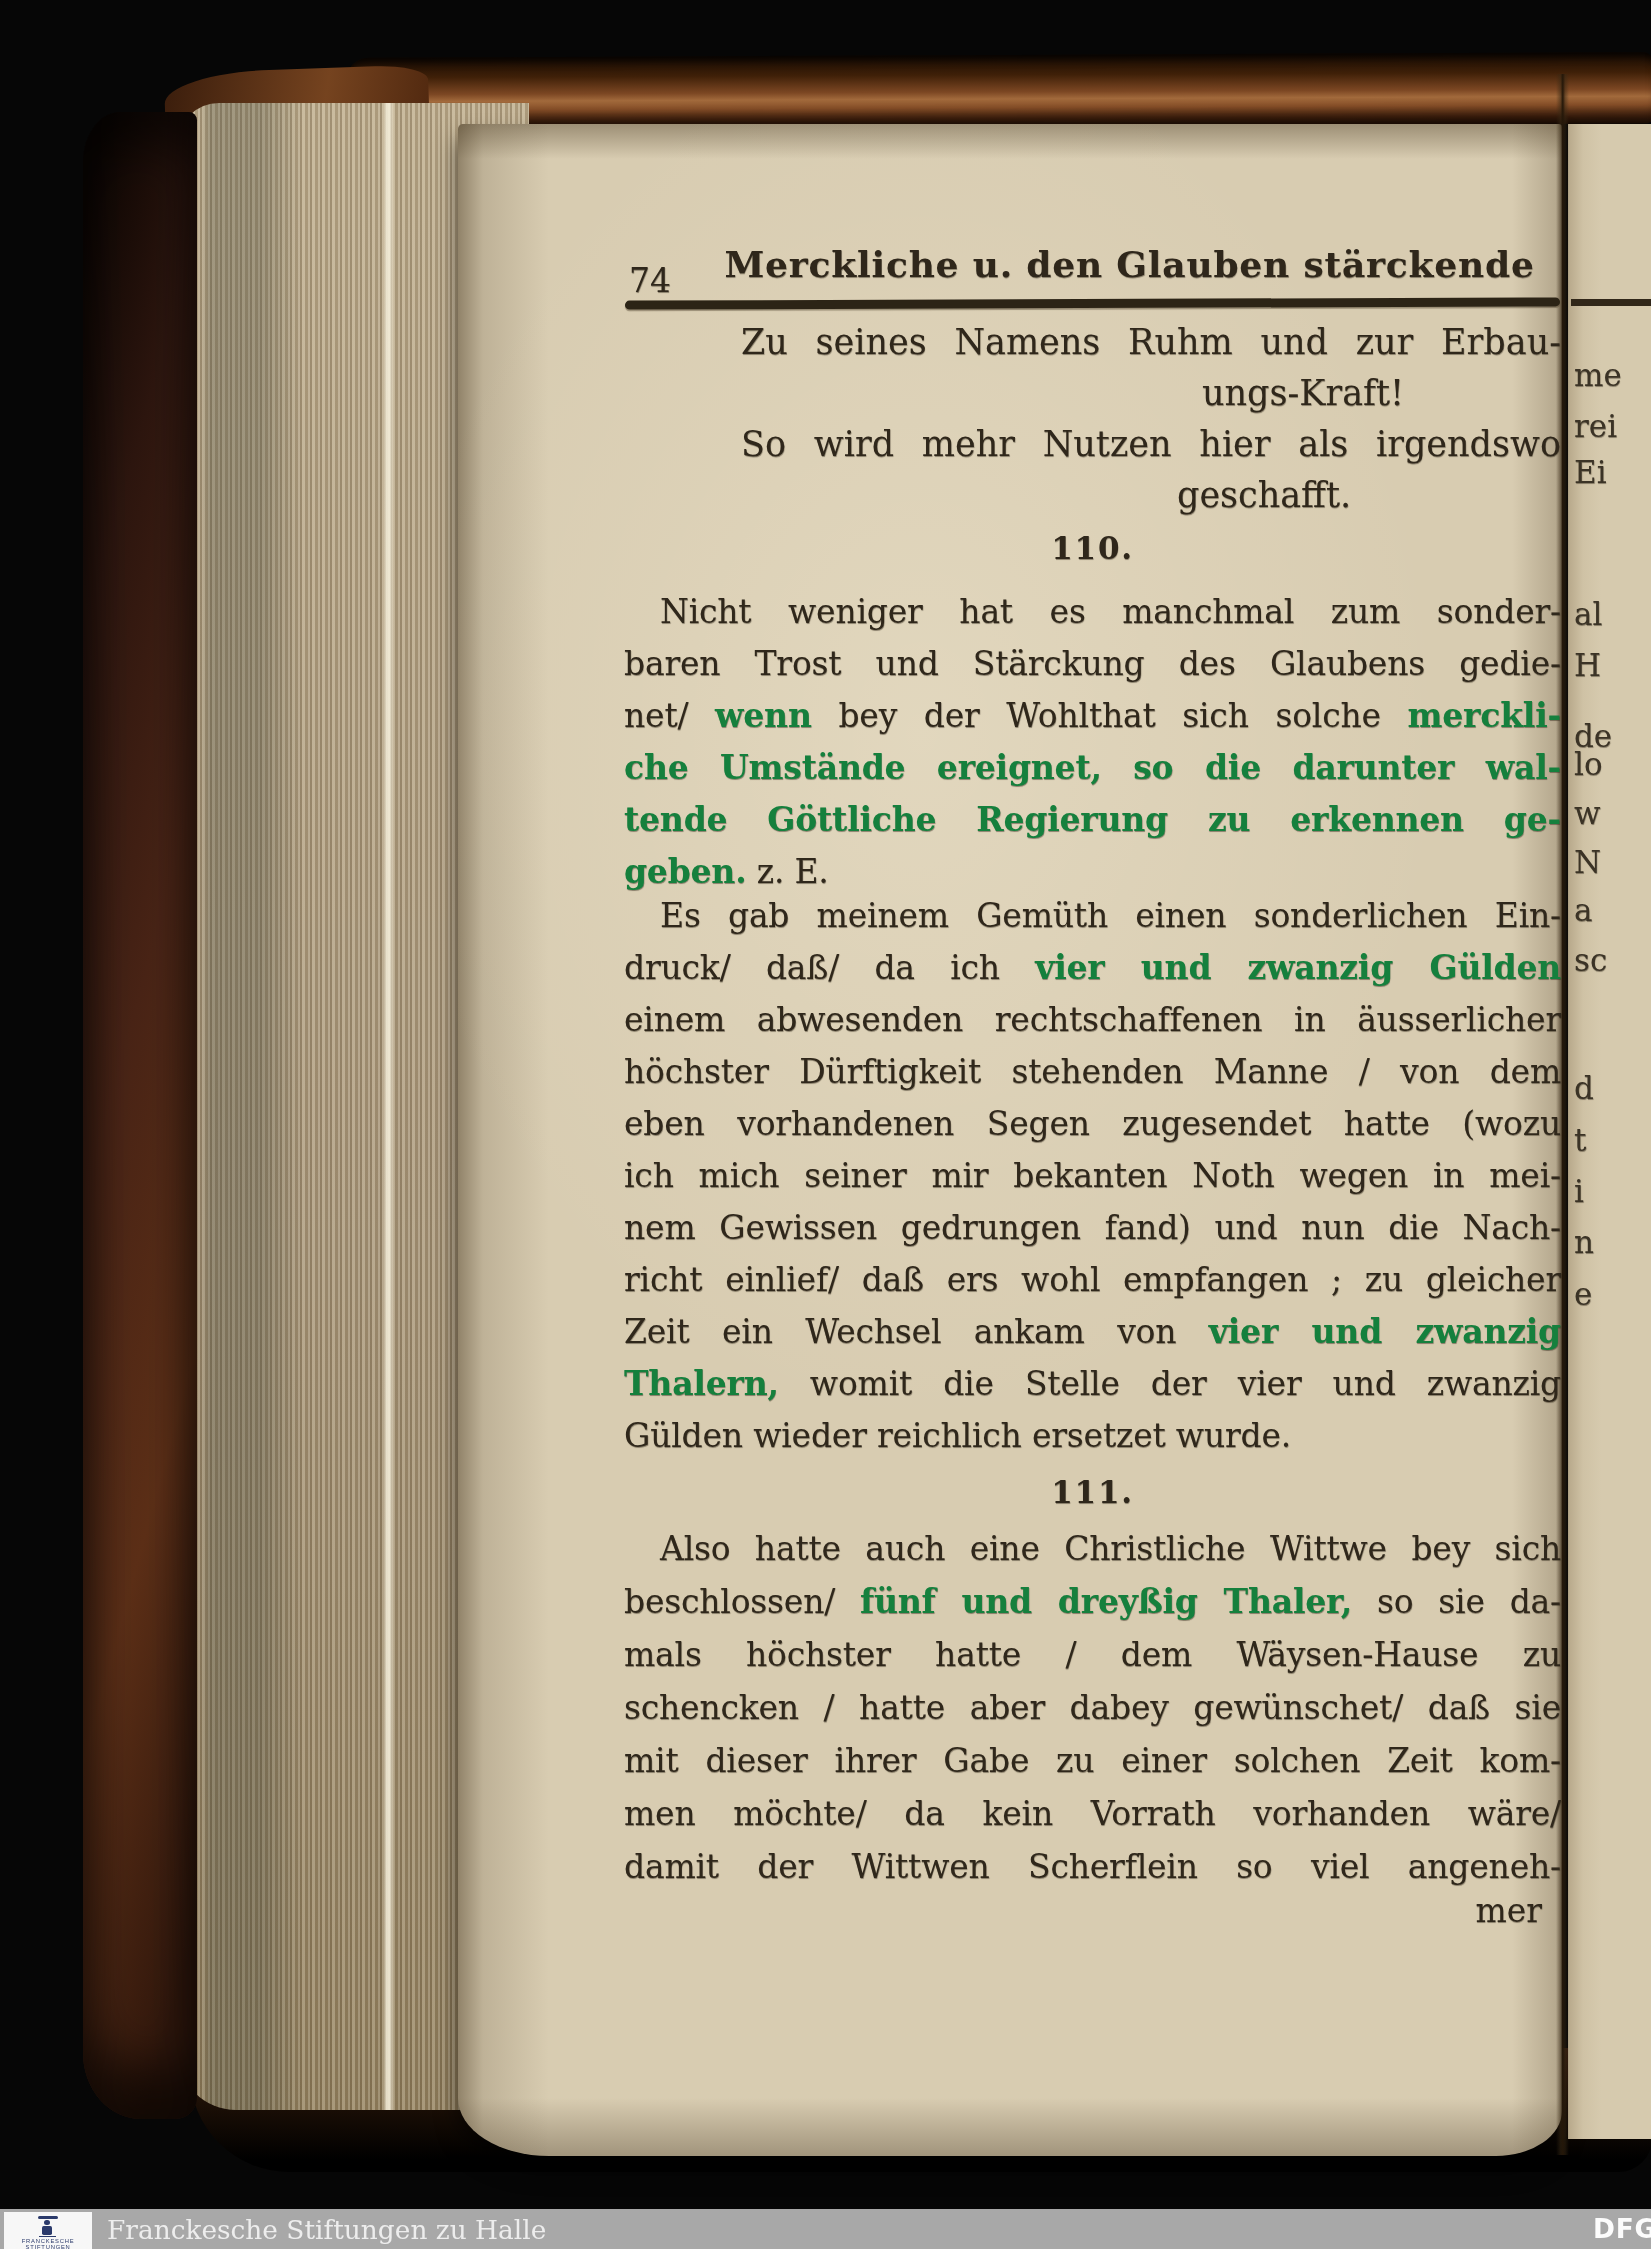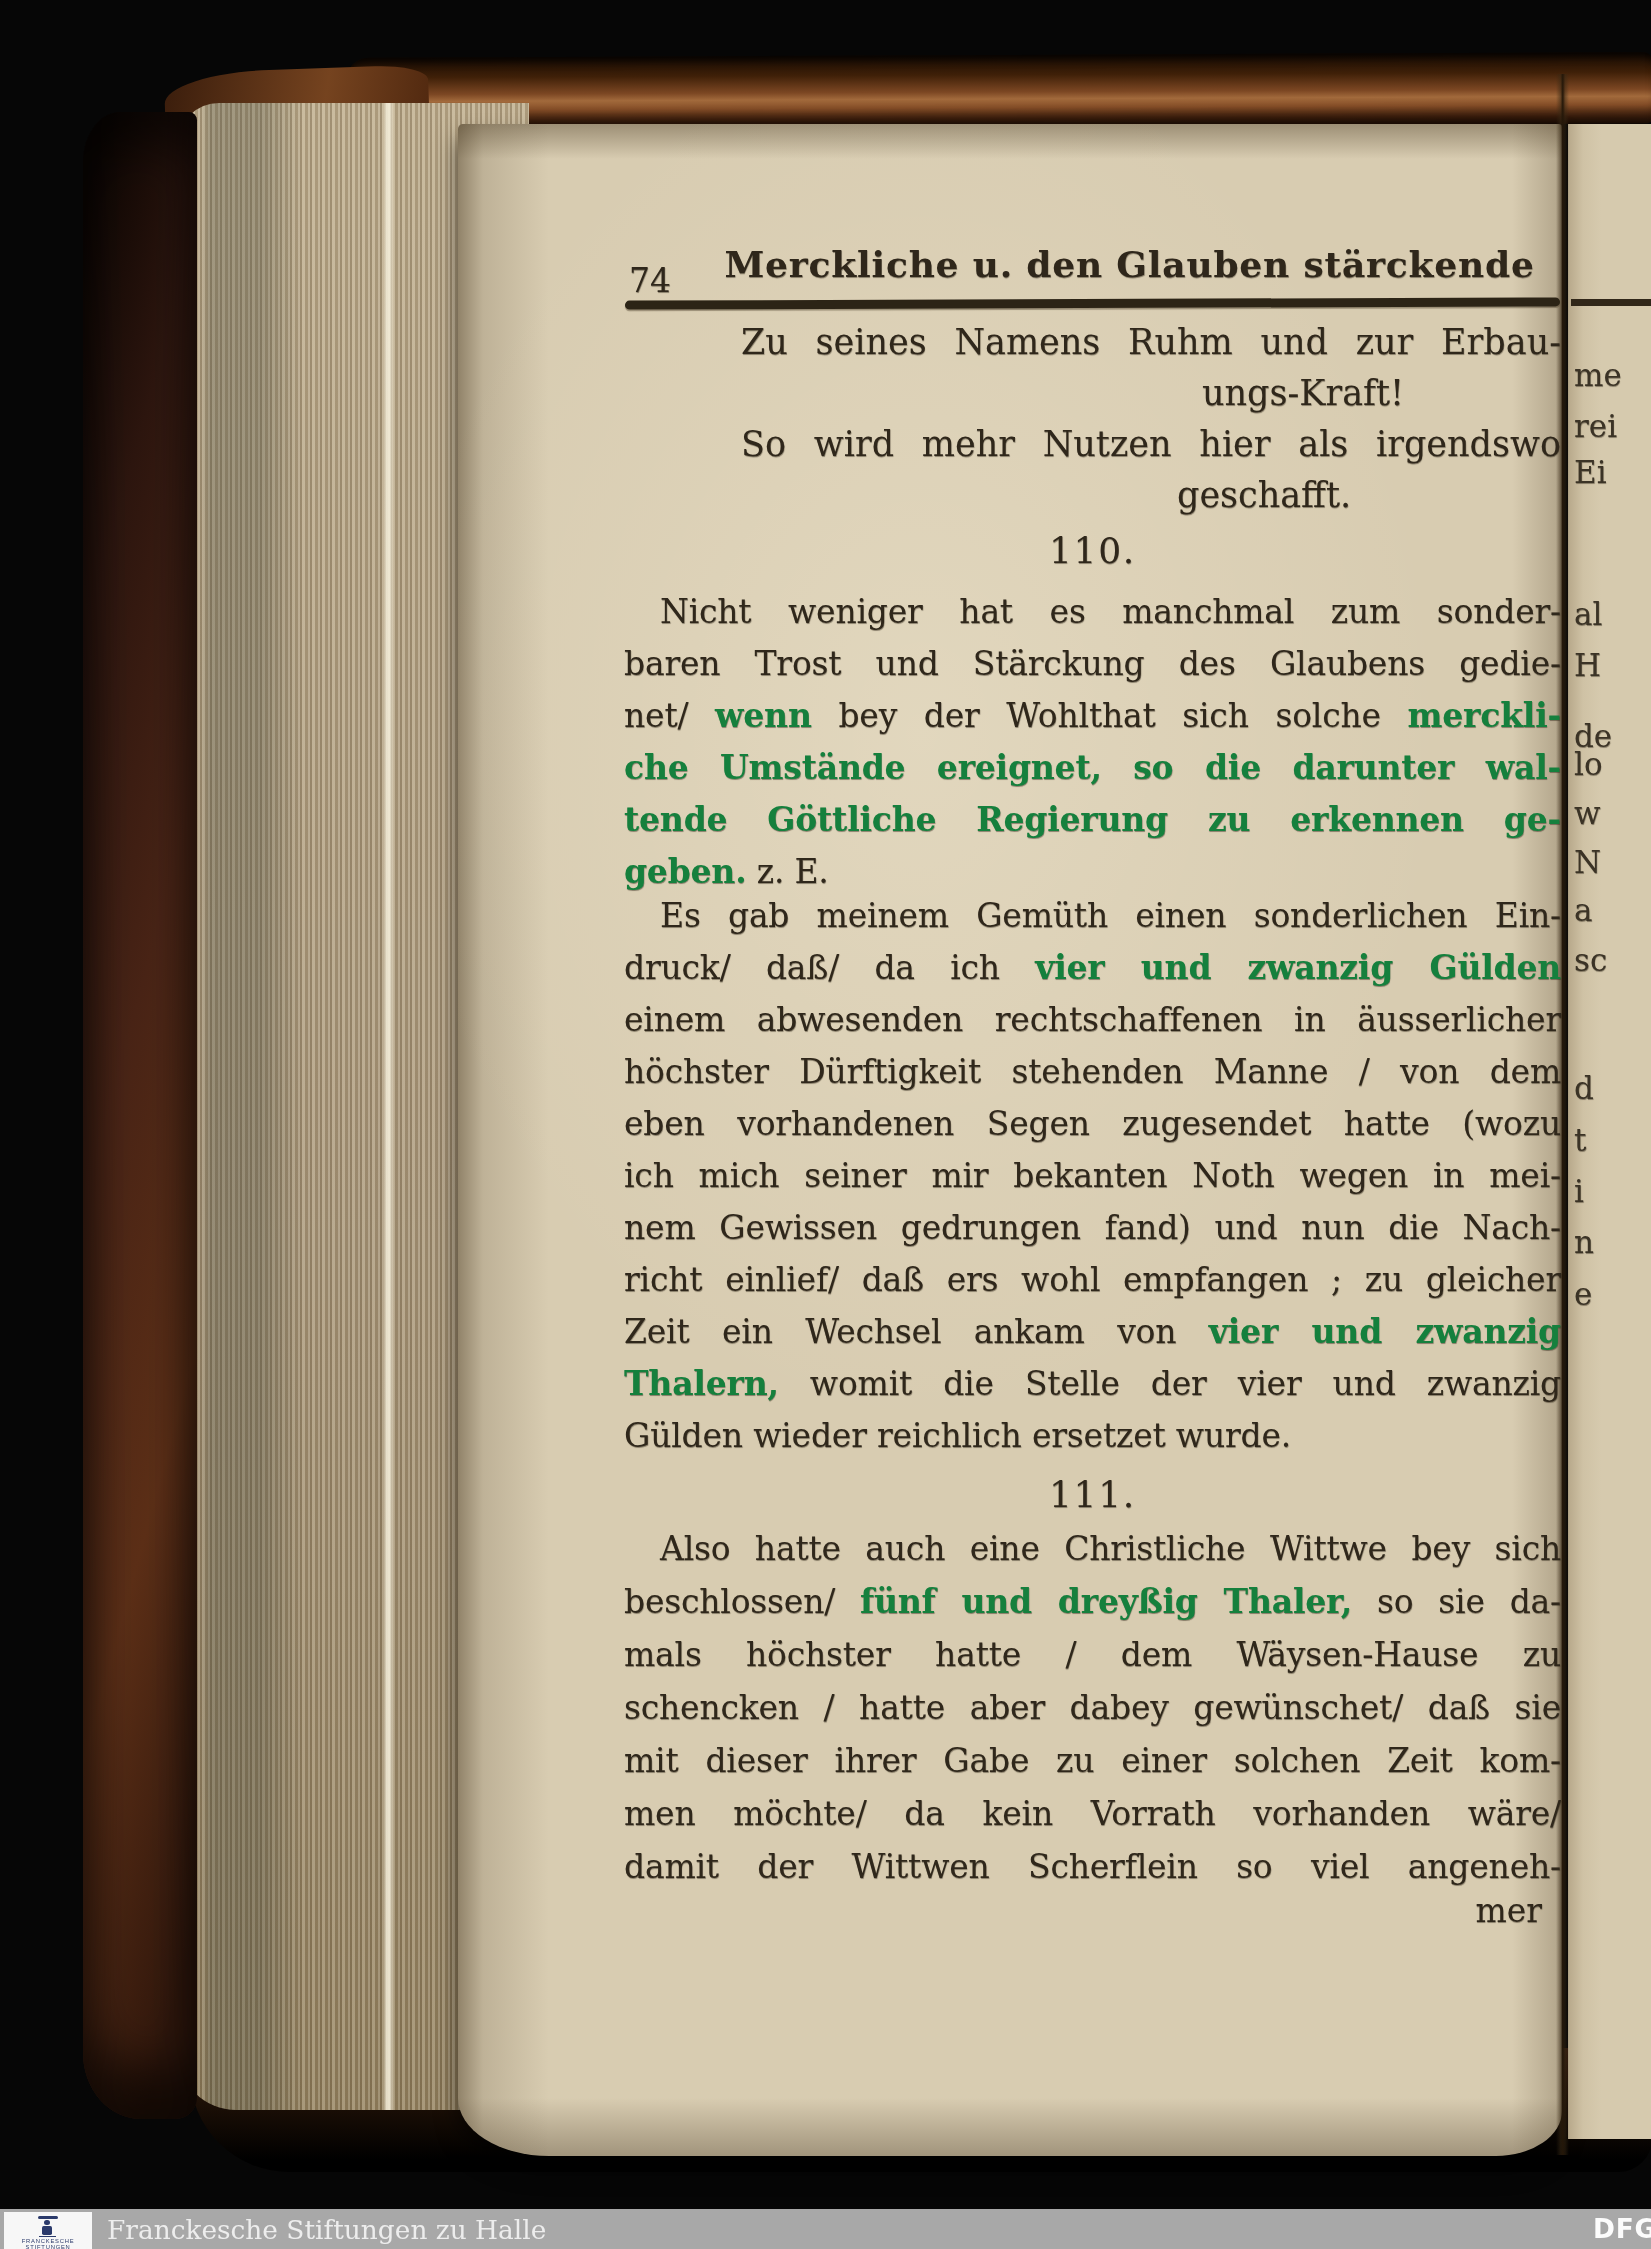--- a/index.html
+++ b/index.html
@@ -49,21 +49,21 @@
   .em{font-weight:bold;color:#15803d;}
   #page-number{left:629px;top:261px;font-size:33px;}
   #running-header{left:720px;top:243px;width:819px;font-size:36px;font-weight:bold;text-align:center;letter-spacing:0.8px;}
   #header-rule{position:absolute;left:625px;top:299px;width:935px;height:9px;background:#2c2416;border-radius:5px;z-index:6;transform:rotate(-0.2deg);box-shadow:0 1.7px 0.8px rgba(60,48,28,.4);}
   #facing-rule{position:absolute;left:1571px;top:299px;width:81px;height:7.4px;background:#312719;z-index:6;}
   .ep{position:absolute;z-index:6;font-size:35px;color:#2f271b;text-shadow:0.4px 0.7px 0.7px rgba(43,34,20,.45);}
   #ep1{left:741px;top:322px;width:820px;text-align:justify;text-align-last:justify;}
   #ep2{left:1202px;top:373px;text-align:right;}
   #ep3{left:741px;top:424px;width:820px;text-align:justify;text-align-last:justify;}
   #ep4{left:1177px;top:475px;}
-  .sec-head{left:624px;width:937px;text-align:center;font-size:36px;letter-spacing:1.7px;}
+  .sec-head{left:624px;width:937px;text-align:center;font-size:31px;letter-spacing:1.7px;font-weight:bold;}
   #sec110{top:530px;}
   #sec111{top:1474px;}
   .para{left:624px;width:937px;font-size:33px;letter-spacing:-0.2px;}
   #para110{top:586px;}
   #para110 .tl{line-height:52px;height:52px;}
   #para2{top:890px;}
   #para2 .tl{line-height:52px;height:52px;}
   #para111{top:1522px;}
   #para111 .tl{line-height:53px;height:53px;}
   .tl{text-align:justify;text-align-last:justify;white-space:nowrap;}

